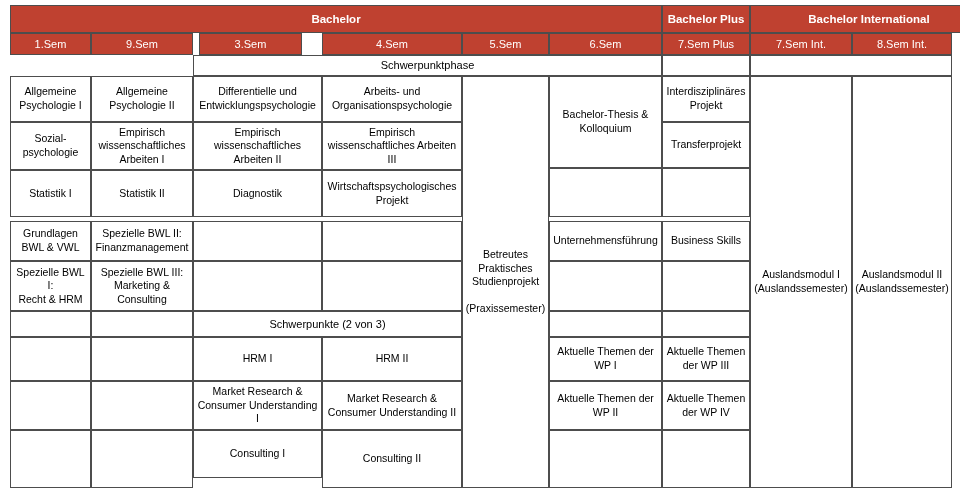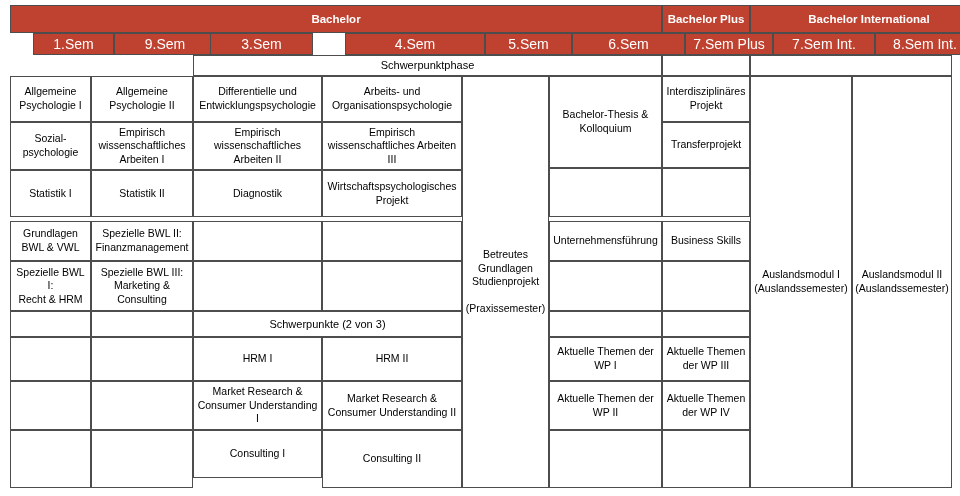--- a/index.html
+++ b/index.html
@@ -18,35 +18,35 @@
     position:absolute;box-sizing:border-box;
     border:1px solid var(--border);
     background:#ffffff;
     display:flex;align-items:center;justify-content:center;
     text-align:center;white-space:pre-line;
     font-size:10.5px;line-height:1.3;
     padding:1px 2px;overflow:hidden;
   }
   .red{background:var(--header-bg);color:var(--header-text);}
   .program{font-weight:bold;font-size:11.5px;}
-  .sem{font-size:14px;margin-left:23px;}
+  .sem{font-size:11px;}
   .phase{font-size:11px;}
 </style>
 </head>
 <body>
 
 <div id="canvas">
 
   <div class="box red program" style="left:10px;top:5px;width:652px;height:28px">Bachelor</div>
   <div class="box red program" style="left:662px;top:5px;width:88px;height:28px">Bachelor Plus</div>
   <div class="box red program" style="left:750px;top:5px;width:238px;height:28px">Bachelor International</div>
 
   <div class="box red sem" style="left:10px;top:33px;width:81px;height:22px">1.Sem</div>
   <div class="box red sem" style="left:91px;top:33px;width:102px;height:22px">9.Sem</div>
-  <div class="box red sem" style="left:187px;top:33px;width:103px;height:22px">3.Sem</div>
+  <div class="box red sem" style="left:199px;top:33px;width:103px;height:22px">3.Sem</div>
   <div class="box red sem" style="left:322px;top:33px;width:140px;height:22px">4.Sem</div>
   <div class="box red sem" style="left:462px;top:33px;width:87px;height:22px">5.Sem</div>
   <div class="box red sem" style="left:549px;top:33px;width:113px;height:22px">6.Sem</div>
   <div class="box red sem" style="left:662px;top:33px;width:88px;height:22px">7.Sem Plus</div>
   <div class="box red sem" style="left:750px;top:33px;width:102px;height:22px">7.Sem Int.</div>
   <div class="box red sem" style="left:852px;top:33px;width:100px;height:22px">8.Sem Int.</div>
 
   <div class="box phase" style="left:193px;top:55px;width:469px;height:21px">Schwerpunktphase</div>
   <div class="box" style="left:662px;top:55px;width:88px;height:21px"></div>
   <div class="box" style="left:750px;top:55px;width:202px;height:21px"></div>
@@ -81,21 +81,21 @@
   <div class="box" style="left:549px;top:76px;width:113px;height:92px">Bachelor-Thesis &amp;
 Kolloquium</div>
   <div class="box" style="left:549px;top:168px;width:113px;height:49px"></div>
 
   <div class="box" style="left:662px;top:76px;width:88px;height:46px">Interdisziplinäres
 Projekt</div>
   <div class="box" style="left:662px;top:122px;width:88px;height:46px">Transferprojekt</div>
   <div class="box" style="left:662px;top:168px;width:88px;height:49px"></div>
 
   <div class="box" style="left:462px;top:76px;width:87px;height:412px">Betreutes
-Grundlagen
+Praktisches
 Studienprojekt
 
 (Praxissemester)</div>
   <div class="box" style="left:750px;top:76px;width:102px;height:412px">Auslandsmodul I
 (Auslandssemester)</div>
   <div class="box" style="left:852px;top:76px;width:100px;height:412px">Auslandsmodul II
 (Auslandssemester)</div>
 
   <div class="box" style="left:10px;top:221px;width:81px;height:40px">Grundlagen
 BWL &amp; VWL</div>

